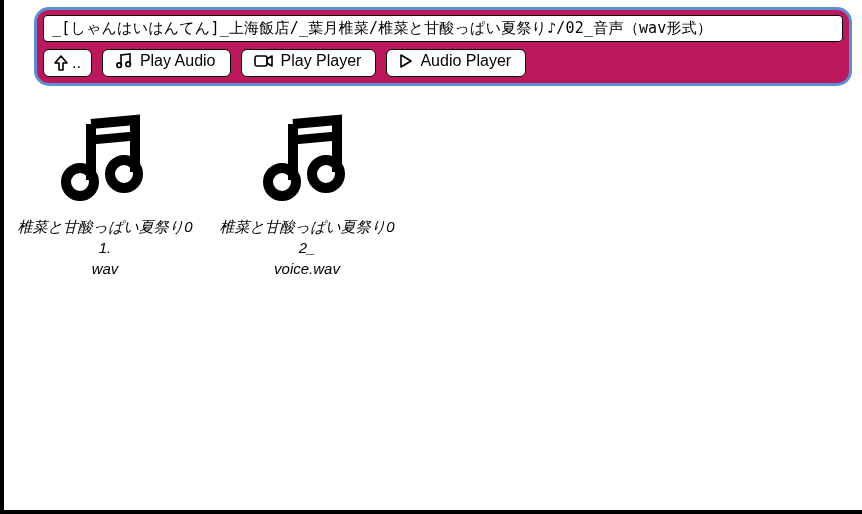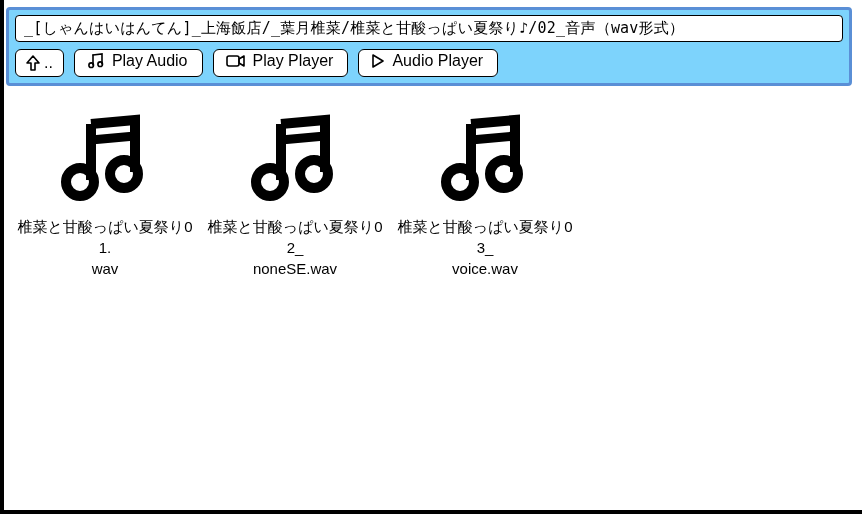--- a/index.html
+++ b/index.html
@@ -7,24 +7,24 @@
     font-family: Arial, sans-serif;
     background: #fff;
     border-left: 4px solid #000;
     border-bottom: 4px solid #000;
     width: 862px;
     height: 514px;
     overflow: hidden;
   }
   .toolbar {
     border: 3px solid #5a8fd6;
-    border-radius: 4px;
-    margin: 7px 10px 4px 2px;
+    border-radius: 15px;
+    margin: 7px 10px 4px 30px;
     padding: 5px 6px 6px 6px;
-    background: #7dd3fc;
+    background: #be185d;
   }
   .path-input {
     width: 100%;
     border: 1.5px solid #000;
     border-radius: 4px;
     padding: 3px 8px 4px 8px;
     font-size: 15px;
     font-family: "MS Gothic", "Meiryo", monospace, Arial;
     letter-spacing: 0.2px;
     background: #fff;
@@ -51,21 +51,22 @@
   }
   .btn-up {
     padding: 5px 10px 5px 10px;
     gap: 4px;
   }
   .btn svg { display: block; }
   .file-grid {
     display: flex;
     flex-wrap: wrap;
     padding: 6px 0 0 6px;
-    gap: 0;
+    gap: 12px;
+    font-style: italic;
   }
   .file-item {
     width: 190px;
     display: flex;
     flex-direction: column;
     align-items: center;
     padding: 14px 4px 4px 4px;
     cursor: pointer;
   }
   .file-icon {
@@ -158,33 +159,18 @@
       <svg width="96" height="96" viewBox="0 0 96 96">
         <path d="M34 14 L78 10 L78 62" fill="none" stroke="#000" stroke-width="10" stroke-linecap="butt"></path>
         <path d="M34 14 L34 70" fill="none" stroke="#000" stroke-width="10" stroke-linecap="butt"></path>
         <path d="M34 30 L78 26" fill="none" stroke="#000" stroke-width="9"></path>
         <circle cx="23" cy="72" r="14" fill="none" stroke="#000" stroke-width="10"></circle>
         <circle cx="67" cy="64" r="14" fill="none" stroke="#000" stroke-width="10"></circle>
       </svg>
     </span>
     <div class="file-label">
       <span>椎菜と甘酸っぱい夏祭り02_</span><br>
-      <span>noneSE.wav</span>
-    </div>
-  </div>
-
-  <div class="file-item">
-    <span class="file-icon">
-      <svg width="96" height="96" viewBox="0 0 96 96">
-        <path d="M34 14 L78 10 L78 62" fill="none" stroke="#000" stroke-width="10" stroke-linecap="butt"></path>
-        <path d="M34 14 L34 70" fill="none" stroke="#000" stroke-width="10" stroke-linecap="butt"></path>
-        <path d="M34 30 L78 26" fill="none" stroke="#000" stroke-width="9"></path>
-        <circle cx="23" cy="72" r="14" fill="none" stroke="#000" stroke-width="10"></circle>
-        <circle cx="67" cy="64" r="14" fill="none" stroke="#000" stroke-width="10"></circle>
-      </svg>
-    </span>
-    <div class="file-label">
-      <span>椎菜と甘酸っぱい夏祭り03_</span><br>
       <span>voice.wav</span>
     </div>
   </div>
 
+
 </div>
 
 </body></html>

